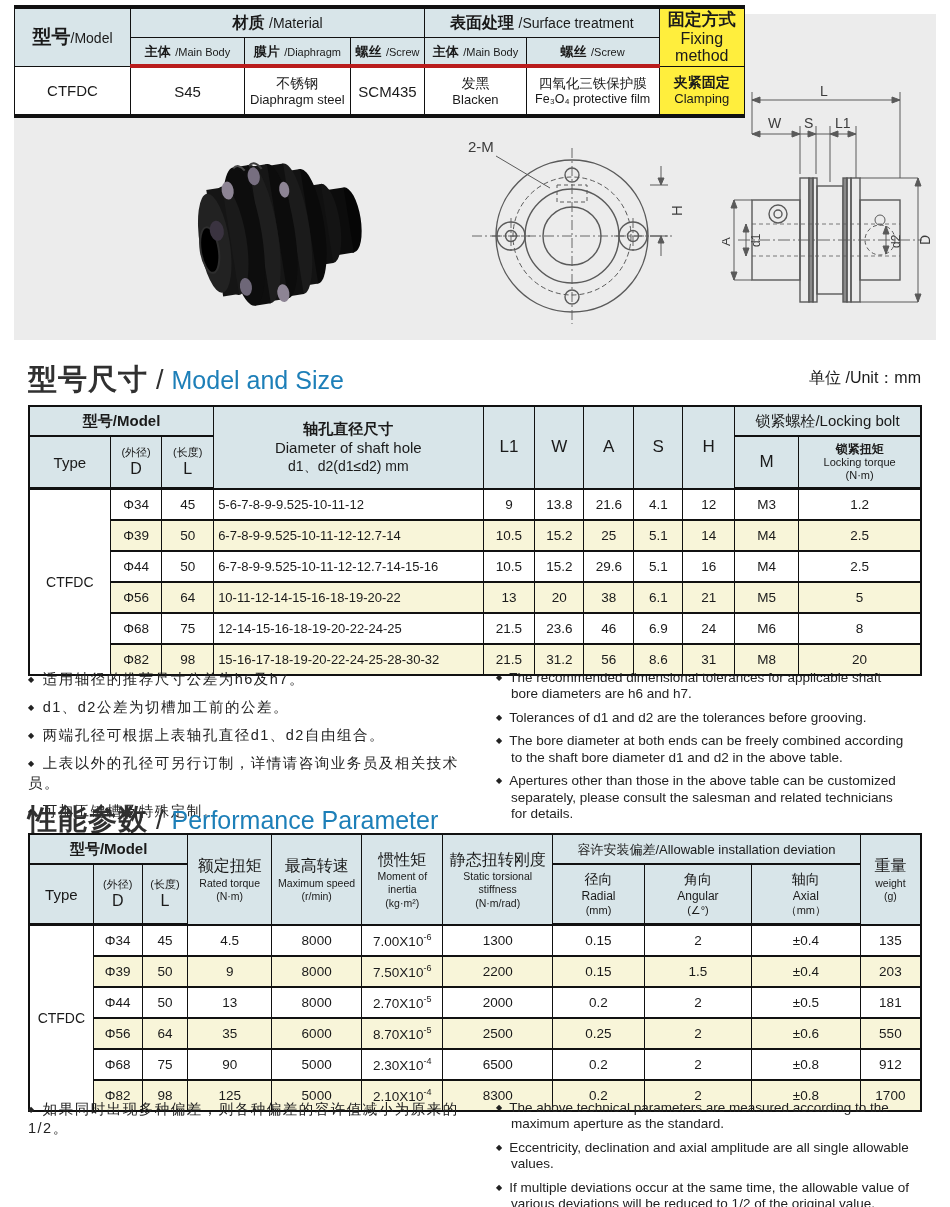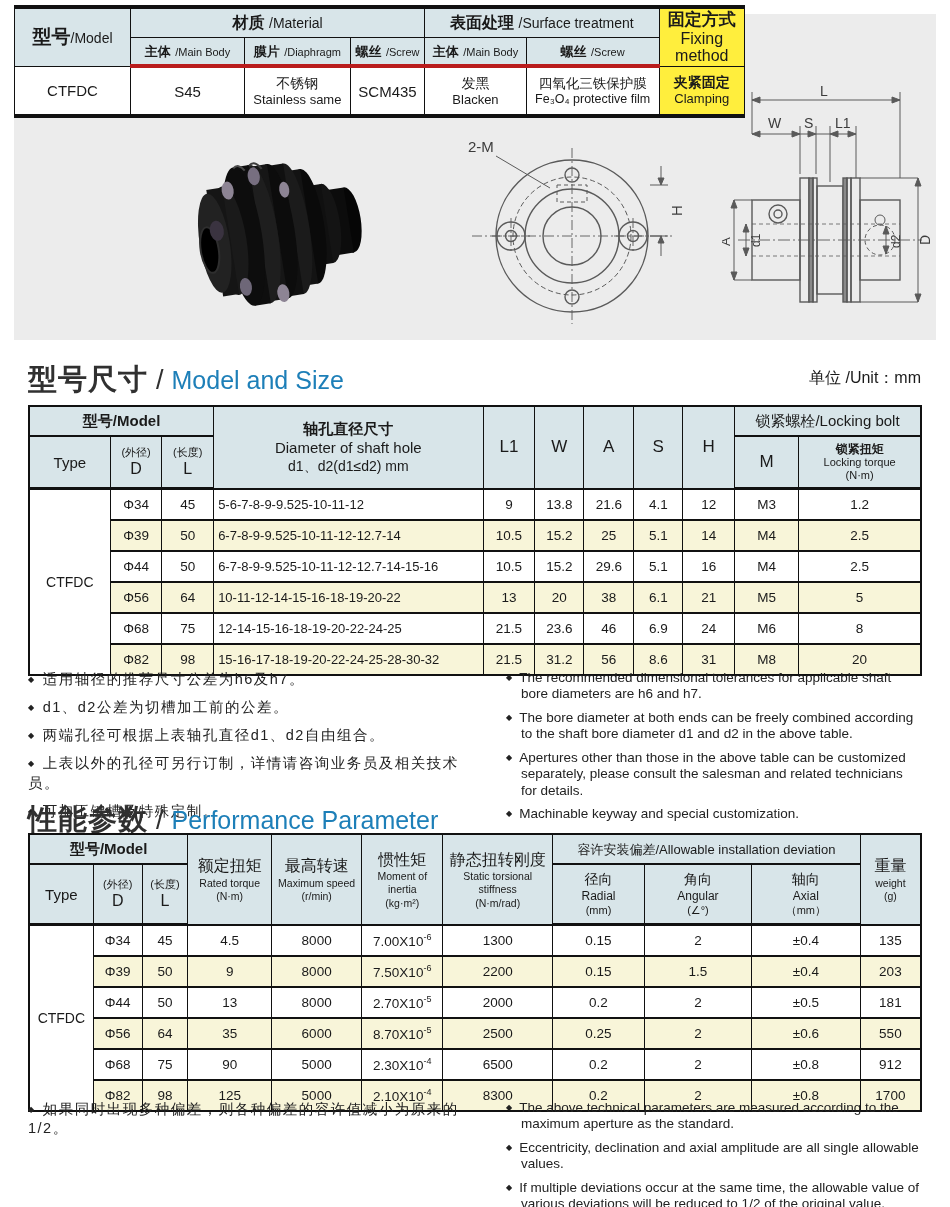--- a/index.html
+++ b/index.html
@@ -53,21 +53,21 @@
   .htype{font-size:15px;}
   .hdl-top{font-size:11px;display:block;line-height:1.2;}
   .hdl-big{font-size:16px;display:block;line-height:1.2;}
   .hgroup{font-size:15px;font-weight:bold;}
   .hgroup-en{font-size:13px;font-weight:normal;}
   .pzh{font-size:16px;display:block;line-height:1.35;}
   .pen{font-size:10.5px;display:block;line-height:1.25;}
   .punit{font-size:10.5px;display:block;line-height:1.25;}
   sup{font-size:9px;}
   
-  .notes{display:flex;margin:12px 28px 0;gap:26px;}
+  .notes{display:flex;margin:12px 28px 0;gap:16px;}
   .notes ul{list-style:none;margin:0;padding:0;}
   .notes-zh{width:452px;}
   .notes-en{width:416px;}
   .notes-zh li{font-size:14.5px;line-height:1.32;margin-bottom:9px;letter-spacing:1.5px;color:#222;}
   .notes-en li{font-size:13.5px;line-height:1.22;margin-bottom:7px;color:#222;}
   .notes li::before{content:"◆";font-size:8px;vertical-align:2px;margin-right:7px;color:#222;}
   .notes-en li{padding-left:15px;text-indent:-15px;}
 </style>
 </head>
 <body>
@@ -253,21 +253,21 @@
           <th><span class="zh-sub">主体</span> <span class="en-sub">/Main Body</span></th>
           <th><span class="zh-sub">螺丝</span> <span class="en-sub">/Screw</span></th>
         </tr>
       </thead>
       <tbody>
         <tr>
           <td>CTFDC</td>
           <td>S45</td>
           <td class="cell-2line">
             <span class="l1">不锈钢</span>
-            <span class="l2">Stainless same</span>
+            <span class="l2">Diaphragm steel</span>
           </td>
           <td>SCM435</td>
           <td class="cell-2line">
             <span class="l1">发黑</span>
             <span class="l2">Blacken</span>
           </td>
           <td class="cell-2line">
             <span class="l1" style="font-size:13.5px">四氧化三铁保护膜</span>
             <span class="l2" style="font-size:12.5px">Fe₃O₄ protective film</span>
           </td>
@@ -416,20 +416,21 @@
   <div class="notes" style="position:absolute;left:0;top:658px;">
     <ul class="notes-zh">
       <li>适用轴径的推荐尺寸公差为h6及h7。</li>
       <li>d1、d2公差为切槽加工前的公差。</li>
       <li>两端孔径可根据上表轴孔直径d1、d2自由组合。</li>
       <li>上表以外的孔径可另行订制，详情请咨询业务员及相关技术员。</li>
       <li>可加工键槽及特殊定制。</li>
     </ul>
     <ul class="notes-en">
       <li>The recommended dimensional tolerances for applicable shaft bore diameters are h6 and h7.</li>
+      <li>Tolerances of d1 and d2 are the tolerances before grooving.</li>
       <li>The bore diameter at both ends can be freely combined according to the shaft bore diameter d1 and d2 in the above table.</li>
       <li>Apertures other than those in the above table can be customized separately, please consult the salesman and related technicians for details.</li>
       <li>Machinable keyway and special customization.</li>
     </ul>
   </div>
 
   <div class="sec-head" style="position:absolute;left:0;right:0;top:786px;">
     <div class="sec-title">
       <span class="sec-zh">性能参数</span>
       <span class="sec-sep">/</span>

